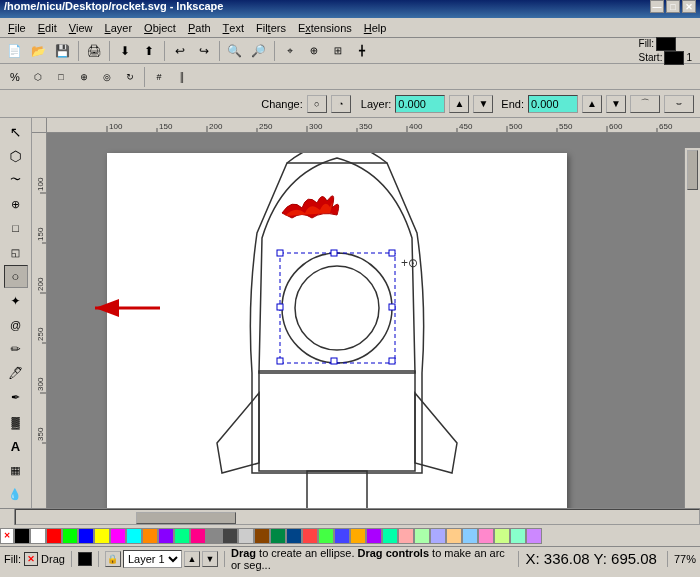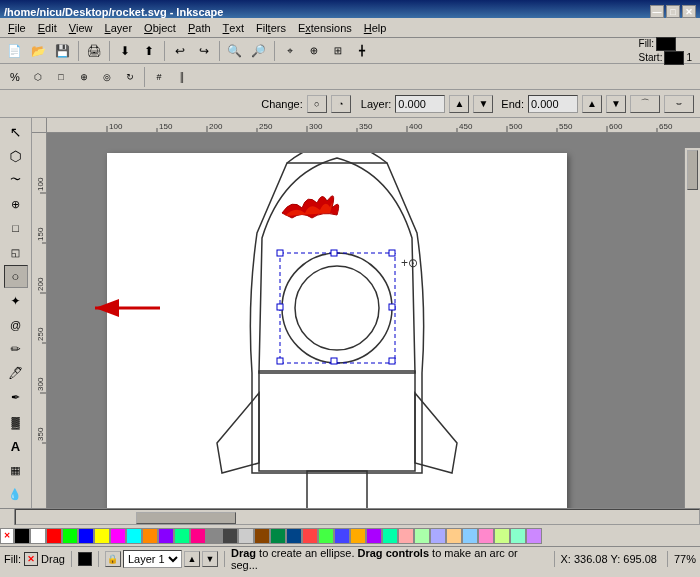--- a/index.html
+++ b/index.html
@@ -4,21 +4,21 @@
   <style>
     * { margin: 0; padding: 0; box-sizing: border-box; }
     body { width: 700px; height: 577px; overflow: hidden; font-family: Arial, sans-serif; font-size: 11px; background: #d4d0c8; }
 
     
     #titlebar {
       background: linear-gradient(to bottom, #0a246a, #3a6ea5);
       color: white;
       height: 18px;
       display: flex;
-      align-items: flex-end;
+      align-items: flex-start;
       justify-content: space-between;
       padding: 0 4px;
       font-size: 11px;
       font-weight: bold;
     }
     #titlebar-buttons { display: flex; gap: 2px; }
     .title-btn {
       width: 14px; height: 13px;
       background: #d4d0c8;
       border: 1px solid #888;
@@ -85,21 +85,21 @@
       align-items: center;
       padding: 0 6px;
       border-bottom: 1px solid #999;
       gap: 4px;
       font-size: 11px;
       justify-content: flex-end;
     }
     .opt-input {
       width: 50px; height: 18px;
       border: 1px inset #999;
-      background: #e5e5e5;
+      background: #5eead4;
       font-size: 11px;
       padding: 0 2px;
     }
     .opt-btn {
       width: 20px; height: 18px;
       background: #d4d0c8;
       border: 1px outset #aaa;
       font-size: 10px;
       cursor: pointer;
     }
@@ -198,21 +198,21 @@
     }
     .color-box {
       width: 14px; height: 14px;
       border: 1px solid #333;
     }
     #status-message {
       flex: 1;
       font-size: 11px;
     }
     #status-coords {
-      font-size: 11px;
+      font-size: 15px;
       margin-right: 4px;
     }
     #status-zoom {
       font-size: 11px;
     }
     .status-sep { width: 1px; height: 16px; background: #999; }
 
     
     .layer-sel {
       height: 18px;

